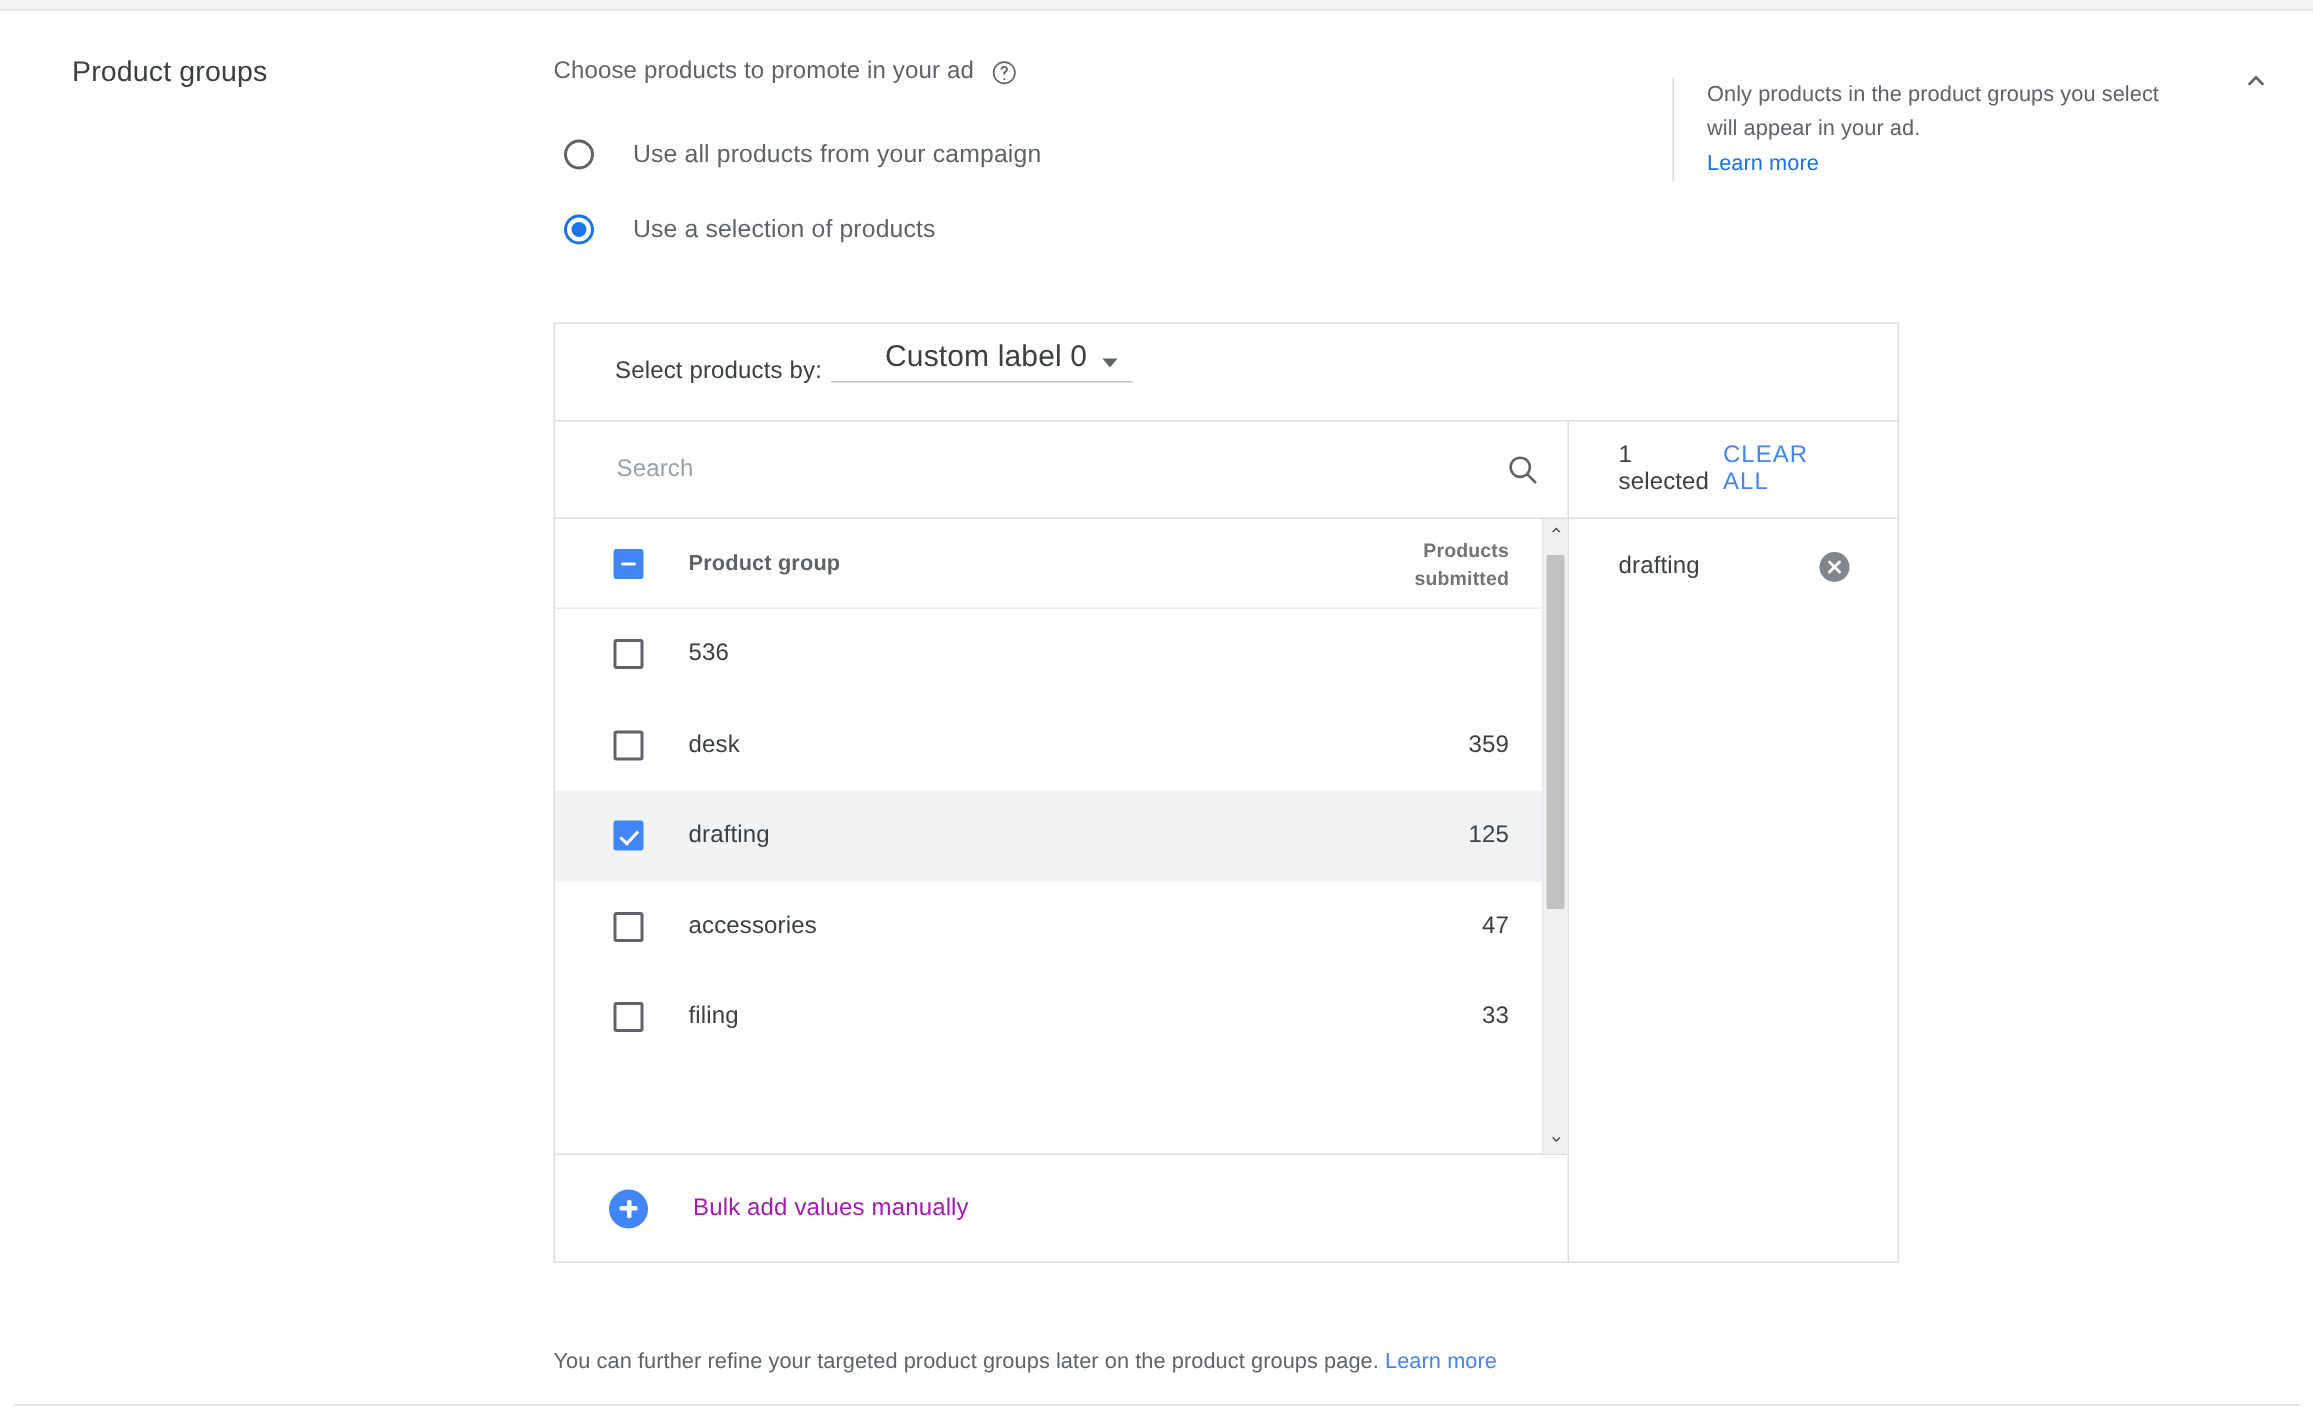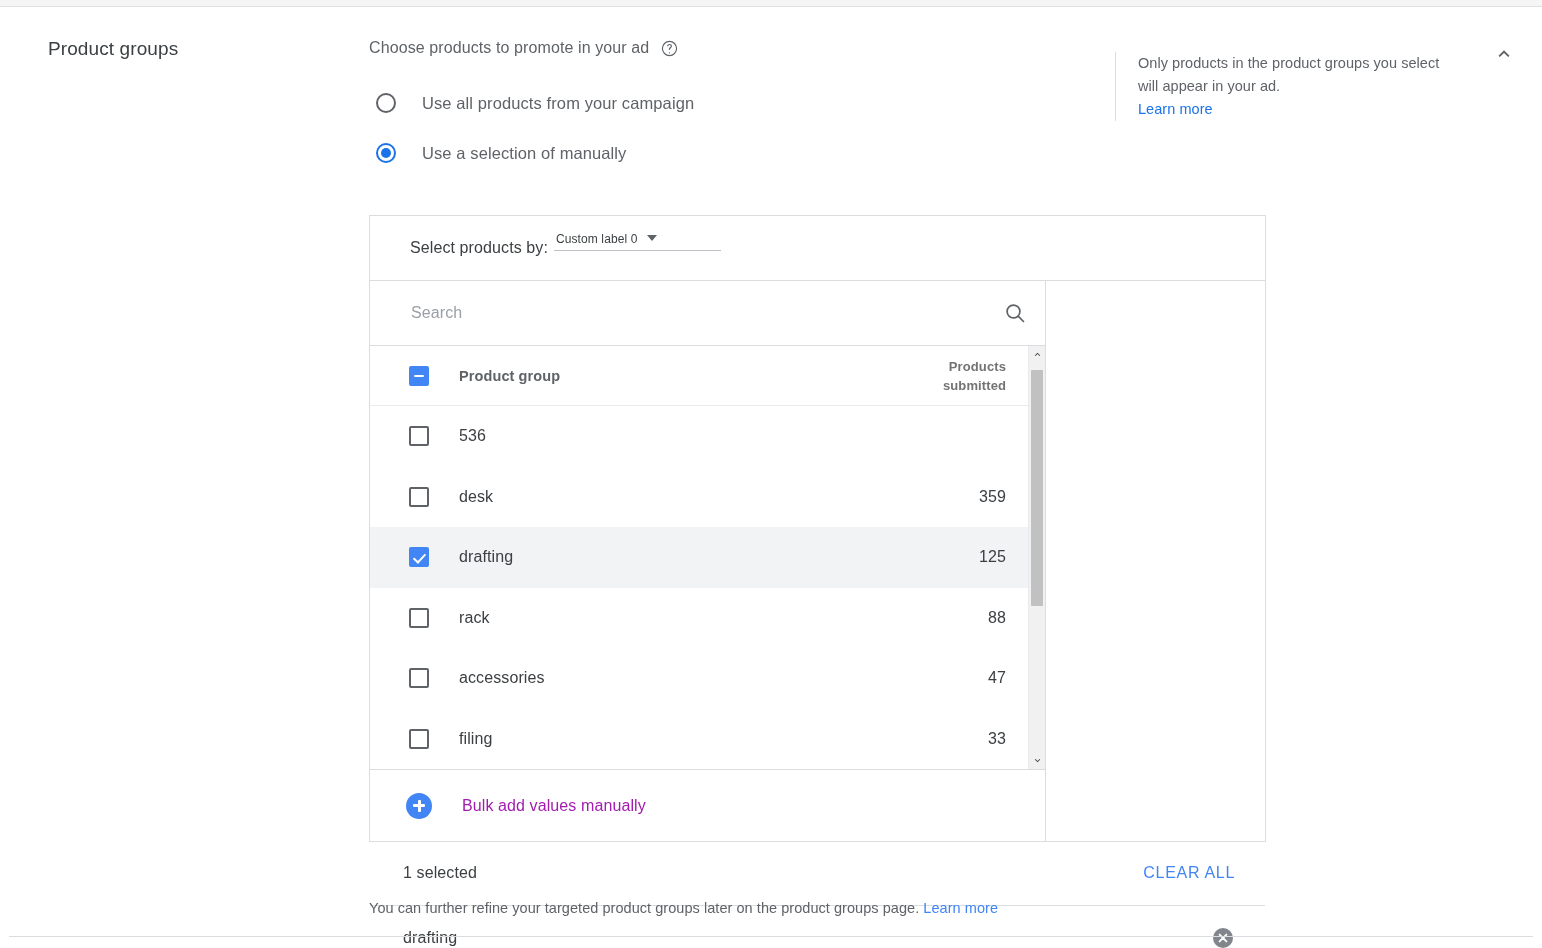--- a/index.html
+++ b/index.html
@@ -173,36 +173,36 @@
     align-items: flex-end;
     gap: 10px;
     border-bottom: 1px solid #bdc1c6;
     padding: 0 10px 4px 2px;
     min-width: 155px;
     cursor: pointer;
     position: relative;
     top: -7px;
   }
   .select-by-value {
-    font-size: 12px;
+    font-size: 20px;
     color: #3c4043;
     letter-spacing: 0.1px;
+    margin-left: 34px;
   }
   .caret {
     width: 0; height: 0;
     border-left: 5.5px solid transparent;
     border-right: 5.5px solid transparent;
     border-top: 6px solid #5f6368;
     margin-bottom: 5px;
   }
 
   .picker-body {
     display: flex;
     height: 560px;
-    flex-direction: column;
   }
   .left-pane {
     width: 676px;
     border-right: 1px solid #dadce0;
     box-sizing: border-box;
     display: flex;
     flex-direction: column;
   }
   .right-pane {
     flex: 1;
@@ -459,21 +459,21 @@
       </span>
     </div>
 
     <div class="radio-group">
       <div class="radio-row">
         <span class="radio"></span>
         <span class="radio-label">Use all products from your campaign</span>
       </div>
       <div class="radio-row">
         <span class="radio checked"></span>
-        <span class="radio-label">Use a selection of manually</span>
+        <span class="radio-label">Use a selection of products</span>
       </div>
     </div>
   </div>
 
   <div class="side-note">
     <p>Only products in the product groups you select will appear in your ad.</p>
     <a href="#">Learn more</a>
   </div>
 
   <div class="picker">
@@ -517,25 +517,20 @@
                 </div>
                 <div class="row">
                   <span class="cb"></span>
                   <span class="col-name">desk</span>
                   <span class="col-count">359</span>
                 </div>
                 <div class="row selected">
                   <span class="cb checked"></span>
                   <span class="col-name">drafting</span>
                   <span class="col-count">125</span>
-                </div>
-                <div class="row">
-                  <span class="cb"></span>
-                  <span class="col-name">rack</span>
-                  <span class="col-count">88</span>
                 </div>
                 <div class="row">
                   <span class="cb"></span>
                   <span class="col-name">accessories</span>
                   <span class="col-count">47</span>
                 </div>
                 <div class="row">
                   <span class="cb"></span>
                   <span class="col-name">filing</span>
                   <span class="col-count">33</span>

